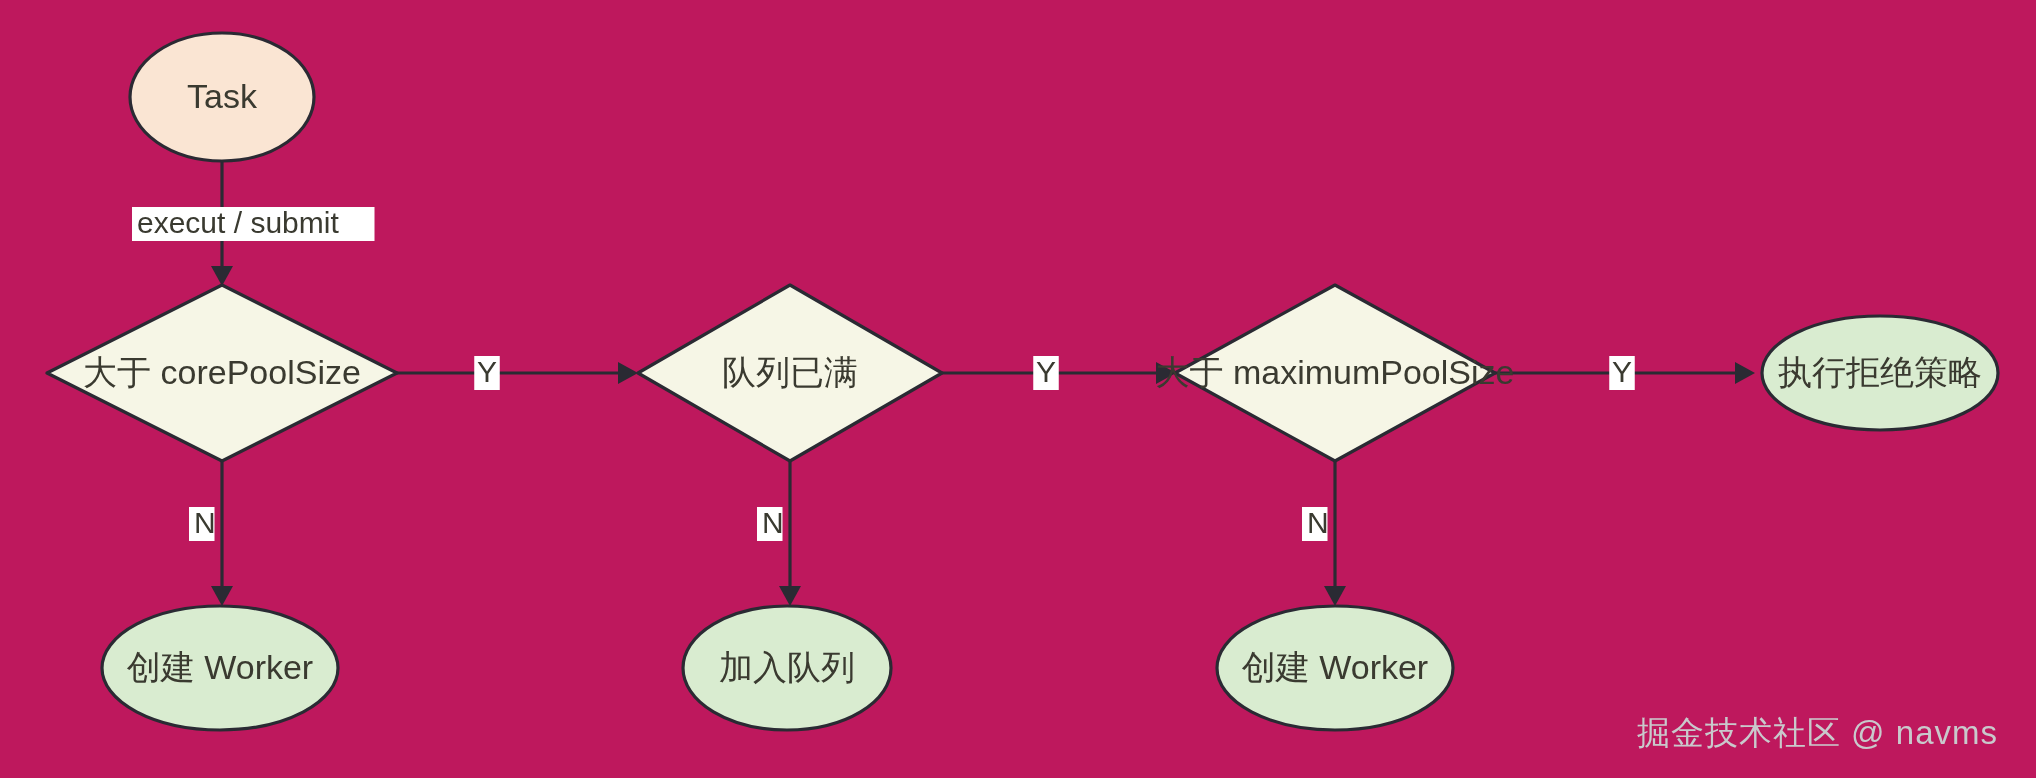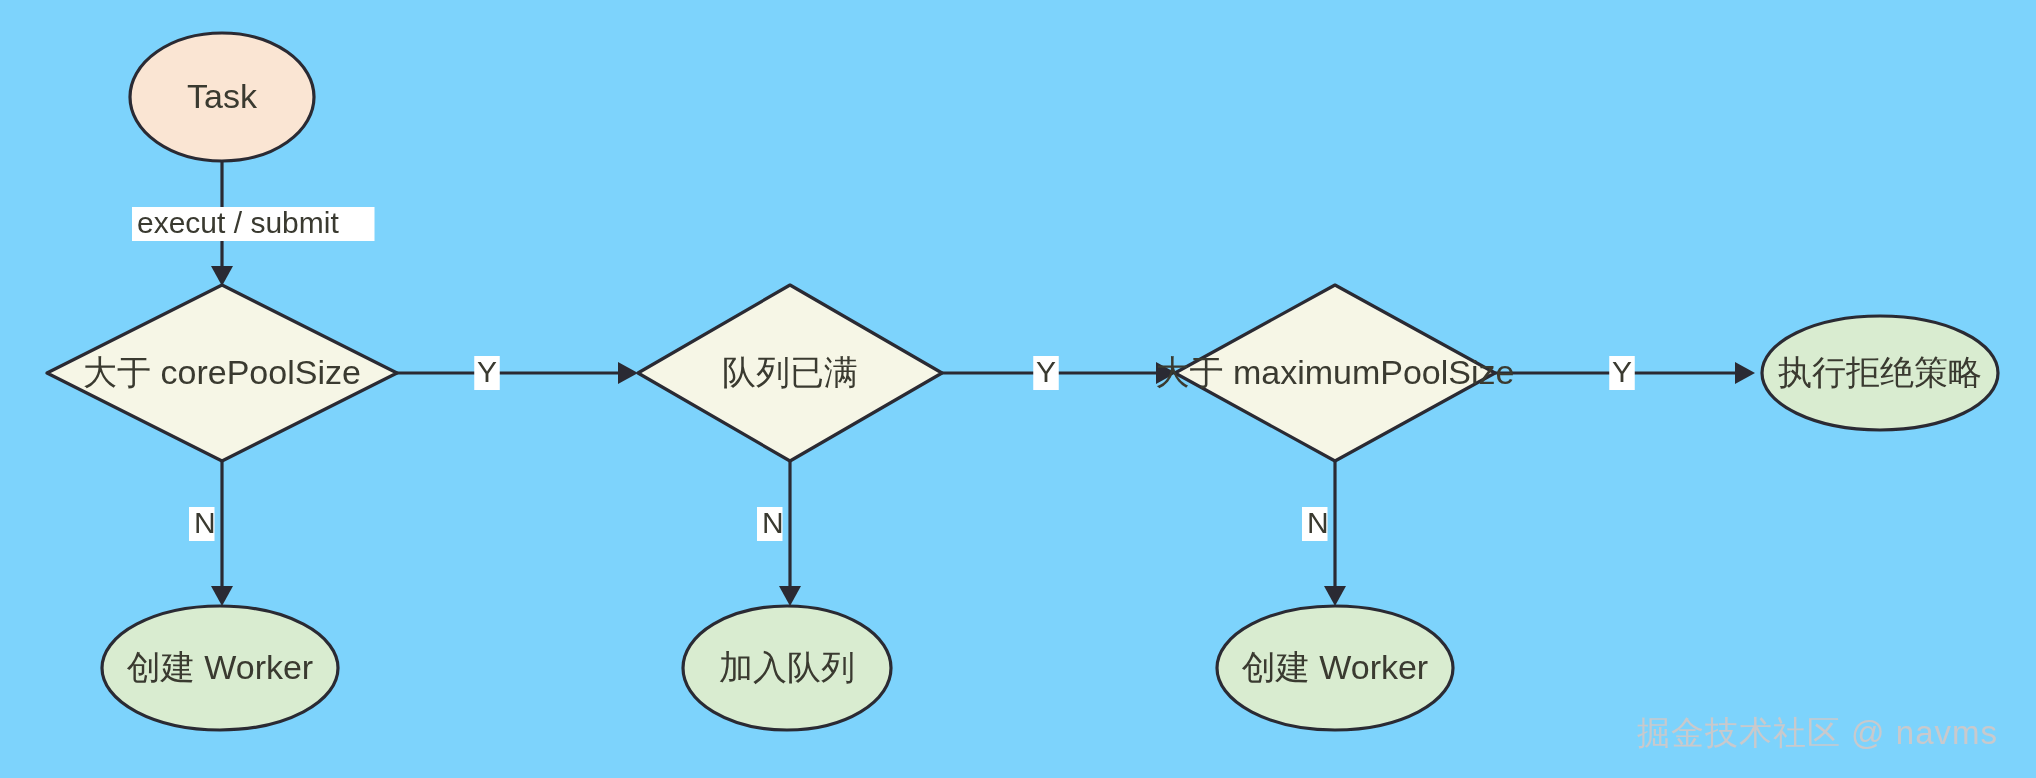--- a/index.html
+++ b/index.html
@@ -8,21 +8,21 @@
     padding: 0;
     background: #ffffff;
   }
   body {
     font-family: "Liberation Sans", "DejaVu Sans", sans-serif;
   }
   #canvas {
     position: relative;
     width: 2036px;
     height: 778px;
-    background: #7dd3fc;
+    background: #be185d;
     overflow: hidden;
     text-align: right;
   }
   #flow-svg {
     position: absolute;
     left: 0;
     top: 0;
     width: 2036px;
     height: 778px;
   }

